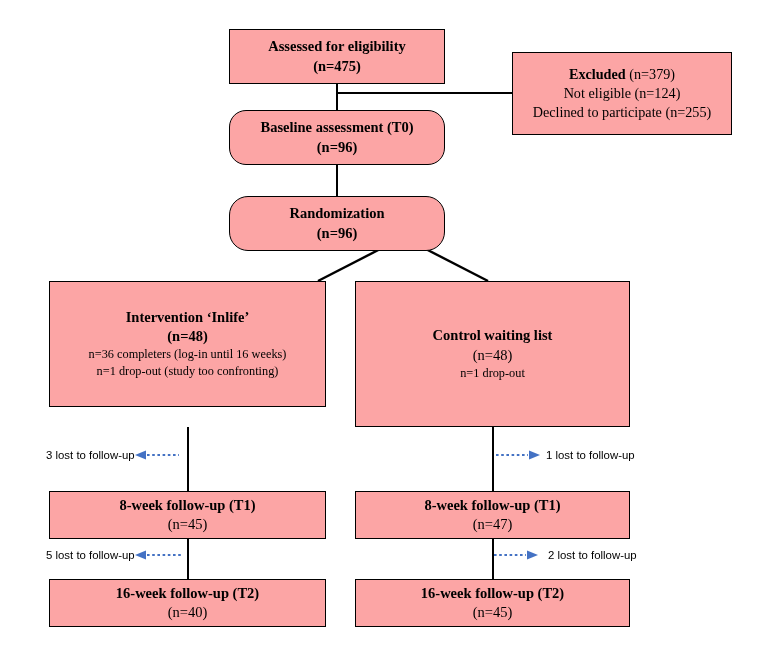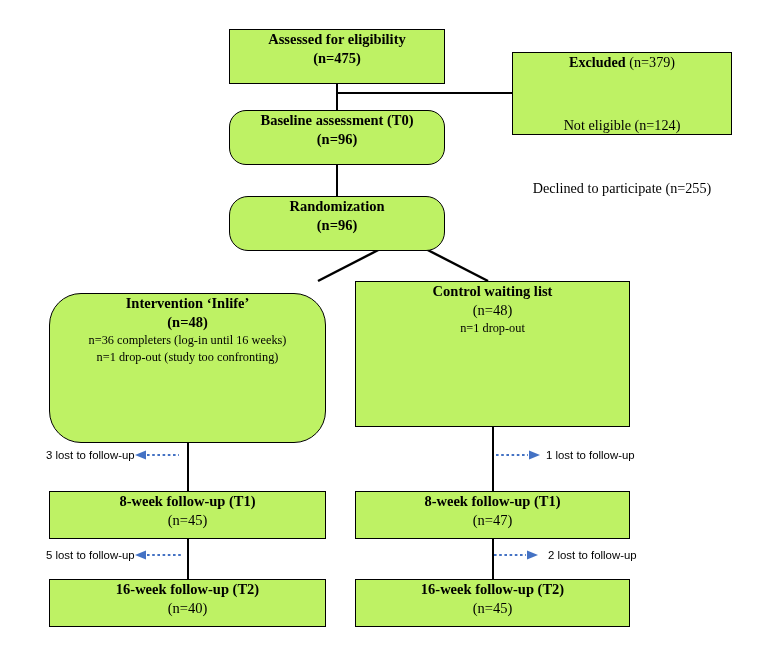--- a/index.html
+++ b/index.html
@@ -14,24 +14,25 @@
     background: #ffffff;
     font-family: "Liberation Serif", "DejaVu Serif", serif;
     overflow: hidden;
   }
 
   
   .box {
     position: absolute;
     box-sizing: border-box;
     border: 1.6px solid #000000;
-    background: #bef264;
+    background: #fca5a5;
     display: flex;
     flex-direction: column;
     align-items: center;
+    justify-content: center;
     text-align: center;
     color: #000000;
     z-index: 3;
   }
   .line-main {
     font-size: 14.5px;
     font-weight: bold;
     line-height: 1.32;
     white-space: nowrap;
   }
@@ -121,37 +122,37 @@
   <div class="vline" style="left:187px; top:531px; height:48px;"></div>
 
   <div class="vline" style="left:492px; top:427px; height:64px;"></div>
   <div class="vline" style="left:492px; top:531px; height:48px;"></div>
 
   <div class="box" style="left:229px; top:29px; width:216px; height:55px;">
     <div class="line-main">Assessed for eligibility</div>
     <div class="line-n">(n=475)</div>
   </div>
 
-  <div class="box" style="left:512px; top:52px; width:220px; height:83px;gap:44px;">
+  <div class="box" style="left:512px; top:52px; width:220px; height:83px;">
     <div class="line-excl-head"><b>Excluded</b><span> (n=379)</span></div>
     <div class="line-excl">Not eligible (n=124)</div>
     <div class="line-excl">Declined to participate (n=255)</div>
   </div>
 
   <div class="box" style="left:229px; top:110px; width:216px; height:55px;border-radius:17px;">
     <div class="line-main">Baseline assessment (T0)</div>
     <div class="line-n">(n=96)</div>
   </div>
 
   <div class="box" style="left:229px; top:196px; width:216px; height:55px;border-radius:19px;">
     <div class="line-main">Randomization</div>
     <div class="line-n">(n=96)</div>
   </div>
 
-  <div class="box" style="left:49px; top:293px; width:277px; height:150px;border-radius:32px;">
+  <div class="box" style="left:49px; top:281px; width:277px; height:126px;">
     <div class="line-main">Intervention ‘Inlife’</div>
     <div class="line-n">(n=48)</div>
     <div class="line-sub">n=36 completers (log-in until 16 weeks)</div>
     <div class="line-sub">n=1 drop-out (study too confronting)</div>
   </div>
 
   <div class="box" style="left:355px; top:281px; width:275px; height:146px;">
     <div class="line-main">Control waiting list</div>
     <div class="line-n-reg">(n=48)</div>
     <div class="line-sub">n=1 drop-out</div>

